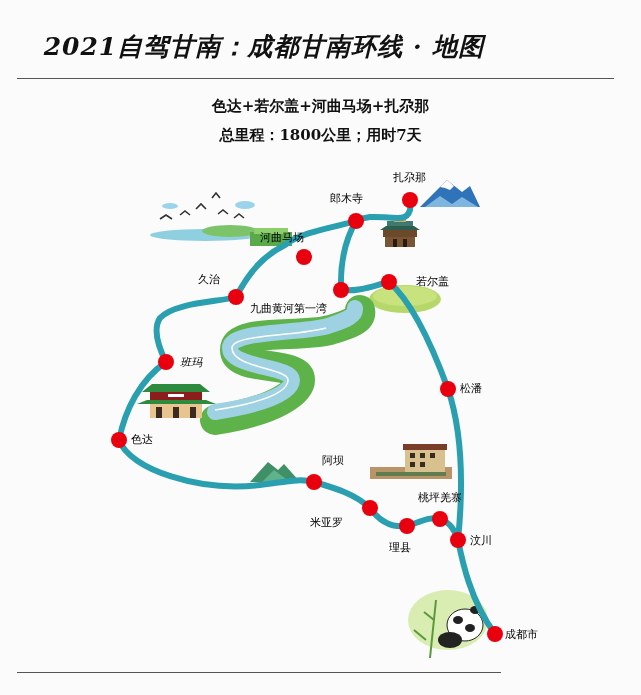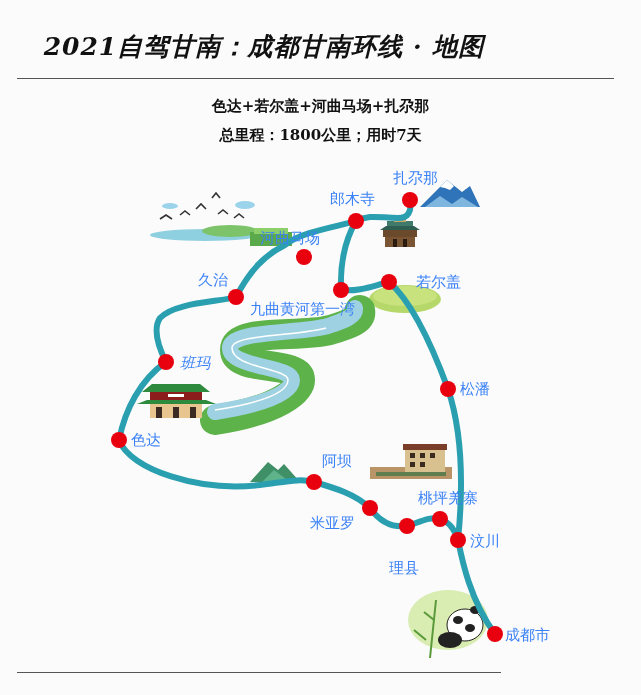--- a/index.html
+++ b/index.html
@@ -24,21 +24,21 @@
   .rule.bottom { top: 672px; }
   .sub {
     position: absolute; left: 0; width: 641px; text-align: center;
     font-family: "DejaVu Serif", "Liberation Serif", serif;
     font-weight: bold; font-size: 15px; color: #111;
   }
   .sub.l1 { top: 97px; }
   .sub.l2 { top: 126px; }
   svg.map { position: absolute; left: 0; top: 0; }
   .stop-label {
-    position: absolute; font-size: 15px; color: #3b82f6;
+    position: absolute; font-size: 11px; color: #000000;
     white-space: nowrap; line-height: 16px;
   }
 </style>
 </head>
 <body>
 
 <div class="title">2021自驾甘南：成都甘南环线 · 地图</div>
 <div class="rule top" style="width:597px;"></div>
 <div class="sub l1">色达+若尔盖+河曲马场+扎尕那</div>
 <div class="sub l2">总里程：1800公里；用时7天</div>
@@ -153,19 +153,19 @@
 <div class="stop-label" style="left:393px; top:170px;">扎尕那</div>
 <div class="stop-label" style="left:330px; top:191px;">郎木寺</div>
 <div class="stop-label" style="left:260px; top:230px;">河曲马场</div>
 <div class="stop-label" style="left:416px; top:274px;">若尔盖</div>
 <div class="stop-label" style="left:250px; top:301px;">九曲黄河第一湾</div>
 <div class="stop-label" style="left:198px; top:272px;">久治</div>
 <div class="stop-label" style="left:180px; top:355px;font-style:italic;">班玛</div>
 <div class="stop-label" style="left:131px; top:432px;">色达</div>
 <div class="stop-label" style="left:302px; top:453px;padding-left:20px;">阿坝</div>
 <div class="stop-label" style="left:310px; top:515px;">米亚罗</div>
-<div class="stop-label" style="left:389px; top:540px;margin-top:20px;">理县</div>
+<div class="stop-label" style="left:389px; top:540px;">理县</div>
 <div class="stop-label" style="left:418px; top:490px;">桃坪羌寨</div>
 <div class="stop-label" style="left:470px; top:533px;">汶川</div>
 <div class="stop-label" style="left:460px; top:381px;">松潘</div>
 <div class="stop-label" style="left:505px; top:627px;">成都市</div>
 
 <div class="rule bottom" style="width:484px; left:17px;"></div>
 
 </body></html>

